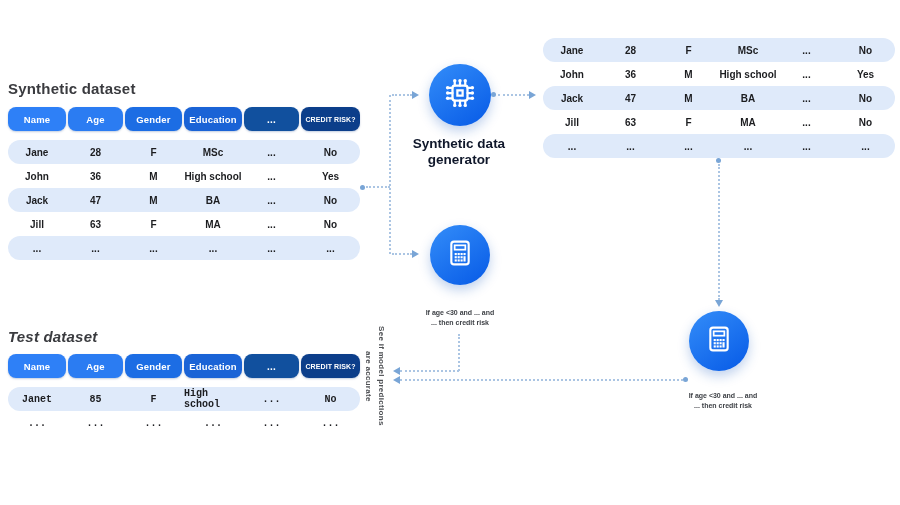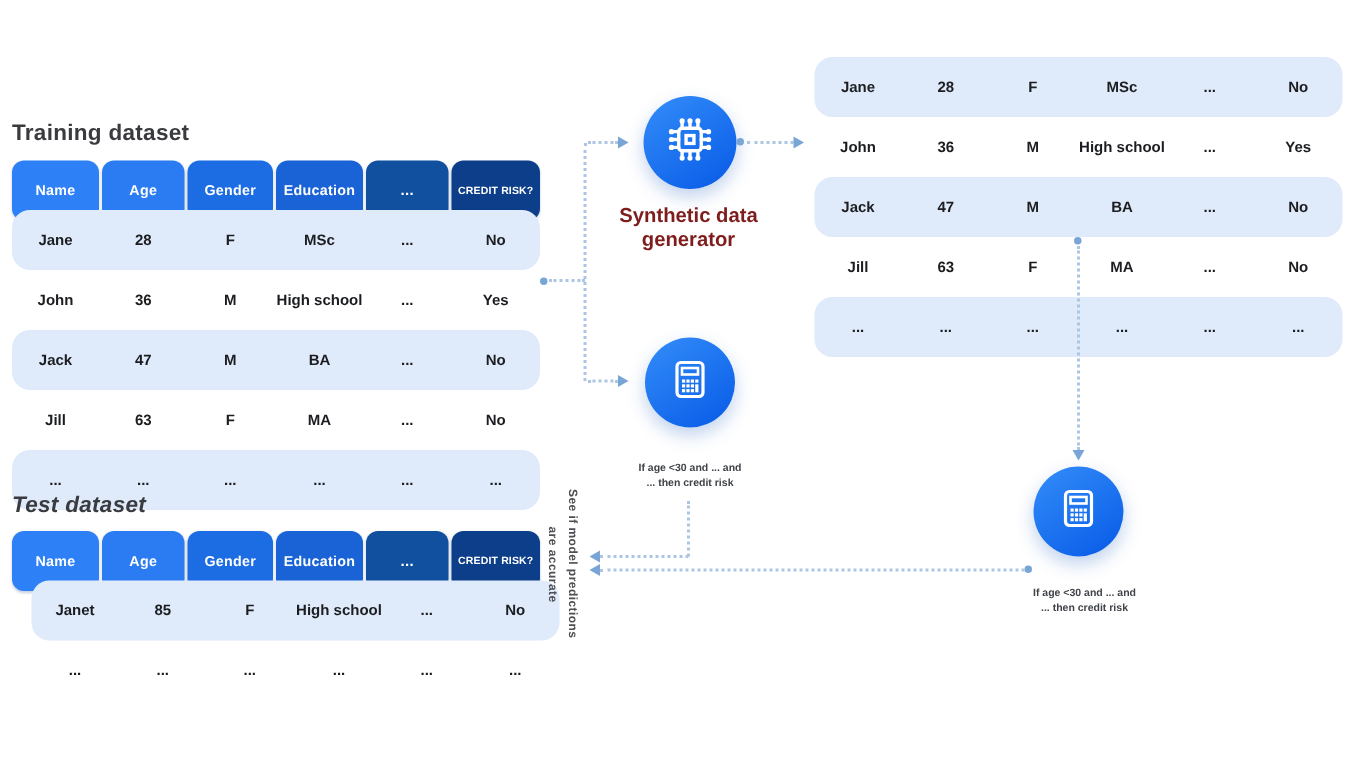--- a/index.html
+++ b/index.html
@@ -10,21 +10,21 @@
   }
   .abs { position:absolute; }
 
   .sec-title {
     font-size:15px; font-weight:bold; color:var(--title); letter-spacing:.2px;
   }
 
   
   .thead, .trow {
     display:grid; grid-template-columns:58px 55px 57px 58px 55px 59px; gap:2px;
-    width:352px; height:40px;
+    width:352px; height:24px;
   }
   .trow { gap:2px; margin:0; }
   .pill {
     border-radius:8px; color:#fff; font-size:9.5px; font-weight:bold;
     display:flex; align-items:center; justify-content:center; letter-spacing:.2px;
     box-shadow:0 1px 2px rgba(15,60,130,.25);
   }
   .pill:nth-child(5) { font-size:10px; }
   .pill:last-child { font-size:7px; letter-spacing:.1px; }
   .tbody .trow { border-radius:12px; }
@@ -36,21 +36,21 @@
 
   
   .node-circle {
     position:absolute; border-radius:50%;
     background:linear-gradient(145deg, var(--cg1) 10%, var(--cg2) 90%);
     display:flex; align-items:center; justify-content:center;
     box-shadow:0 5px 12px rgba(25,90,190,.28);
   }
   .node-label { font-size:14.5px; font-weight:bold; color:#2e3136; text-align:center; }
   .node-sub { font-size:7px; color:#3f4247; text-align:center; line-height:10px; font-weight:bold; }
-  .gen-label { font-size:13.5px; font-weight:bold; color:#7f1d1d; text-align:center; line-height:16px; }
+  .gen-label { font-size:13.5px; font-weight:bold; color:#0f172a; text-align:center; line-height:16px; }
 
   
   .hline { border-top:2px dotted var(--line); height:0; position:absolute; }
   .vline { border-left:2px dotted var(--line); width:0; position:absolute; }
   .cdot  { position:absolute; width:5px; height:5px; border-radius:50%; background:var(--arrow); }
   .arr-right { position:absolute; width:0; height:0;
     border-top:4px solid transparent; border-bottom:4px solid transparent;
     border-left:7px solid var(--arrow); }
   .arr-left { position:absolute; width:0; height:0;
     border-top:4px solid transparent; border-bottom:4px solid transparent;
@@ -64,21 +64,21 @@
     position:absolute; writing-mode:vertical-rl; height:140px;
     font-size:8px; color:#4d4f53; text-align:center; line-height:13px;
     font-weight:bold; letter-spacing:.3px;
   }
 </style>
 </head>
 <body>
 
 <div class="canvas">
 
-  <div class="abs sec-title" style="left:8px; top:80px;">Training dataset</div>
+  <div class="abs sec-title" style="left:8px; top:80px;">Synthetic dataset</div>
   <div class="abs thead" style="left:8px; top:107px;">
       <div class="pill" style="background: rgb(46, 128, 247);">Name</div>
       <div class="pill" style="background: rgb(43, 124, 242);">Age</div>
       <div class="pill" style="background: rgb(28, 109, 228);">Gender</div>
       <div class="pill" style="background: rgb(26, 99, 214);">Education</div>
       <div class="pill" style="background: rgb(17, 80, 158);">...</div>
       <div class="pill" style="background: rgb(12, 62, 138);">CREDIT RISK?</div>
     </div>
   <div class="abs tbody" style="left:8px; top:140px;">
       <div class="trow alt">
@@ -125,21 +125,21 @@
 
   <div class="abs sec-title" style="left:8px; top:328px;font-style:italic;">Test dataset</div>
   <div class="abs thead" style="left:8px; top:354px;">
       <div class="pill" style="background: rgb(46, 128, 247);">Name</div>
       <div class="pill" style="background: rgb(43, 124, 242);">Age</div>
       <div class="pill" style="background: rgb(28, 109, 228);">Gender</div>
       <div class="pill" style="background: rgb(26, 99, 214);">Education</div>
       <div class="pill" style="background: rgb(17, 80, 158);">...</div>
       <div class="pill" style="background: rgb(12, 62, 138);">CREDIT RISK?</div>
     </div>
-  <div class="abs tbody" style="left:21px; top:387px;">
+  <div class="abs tbody" style="left:8px; top:387px;font-family:Liberation Mono, monospace;">
       <div class="trow alt">
         <div class="tcell">Janet</div>
         <div class="tcell">85</div>
         <div class="tcell">F</div>
         <div class="tcell">High school</div>
         <div class="tcell">...</div>
         <div class="tcell">No</div>
       </div>
       <div class="trow">
         <div class="tcell">...</div>

